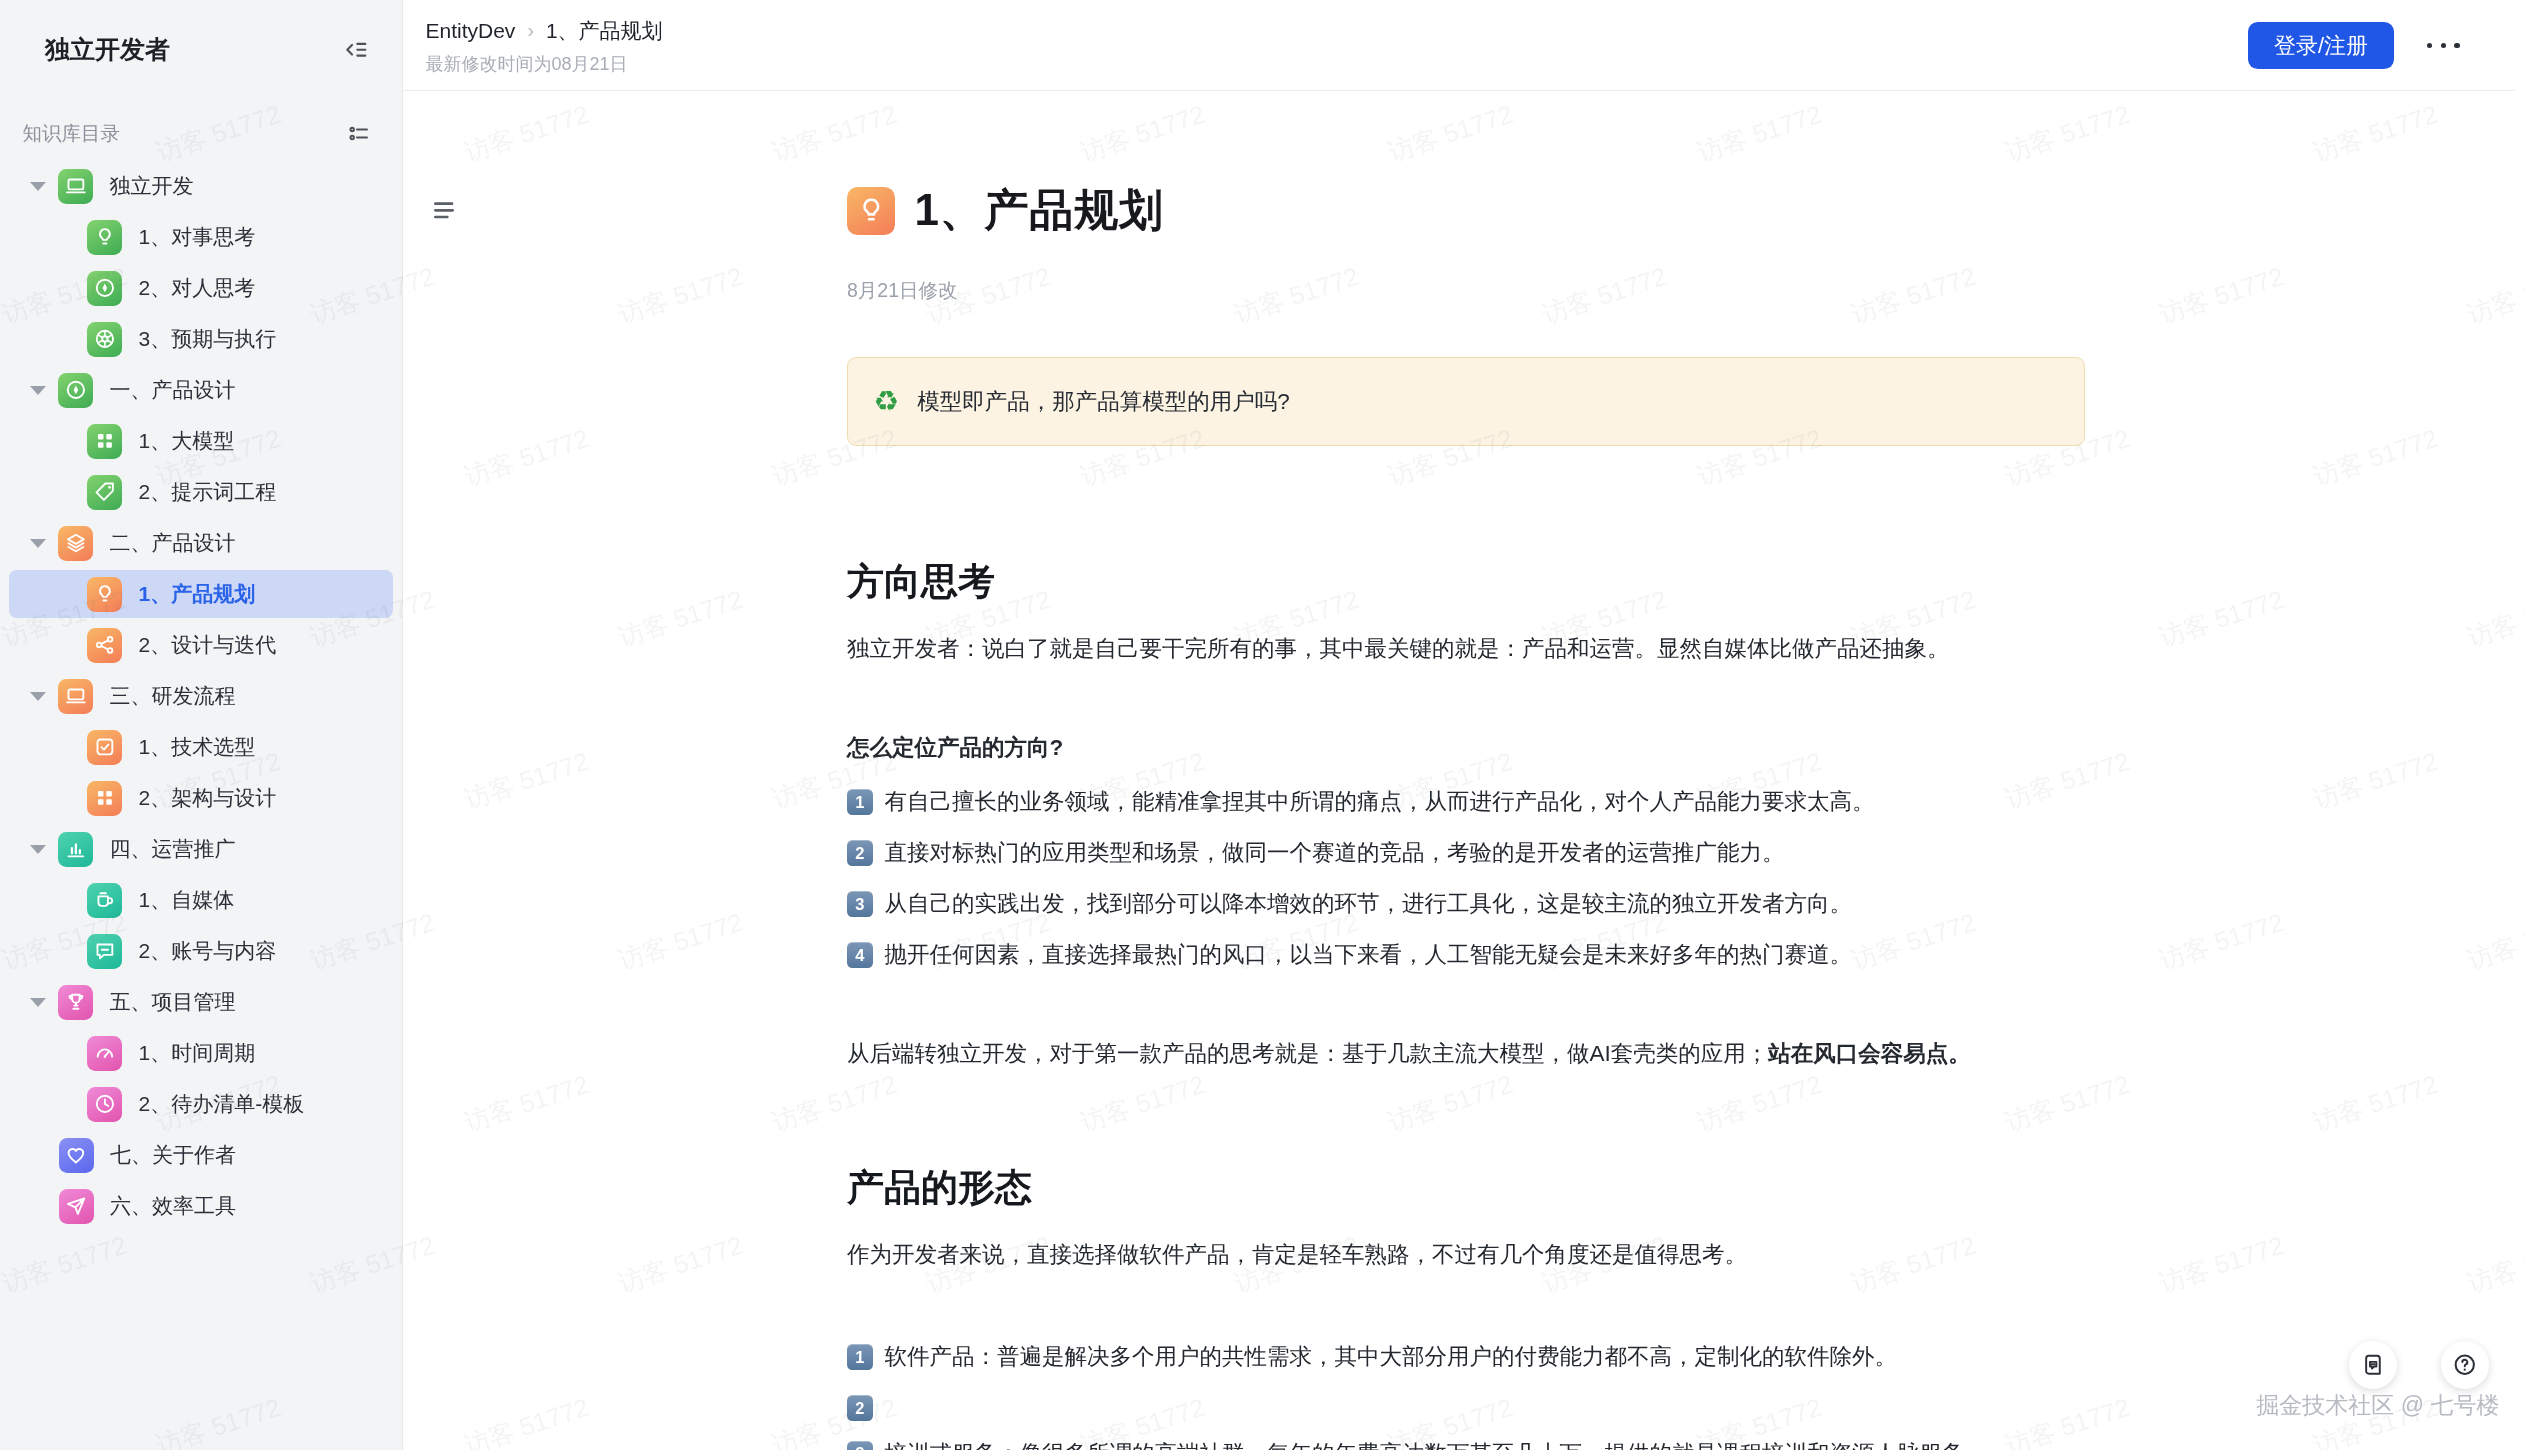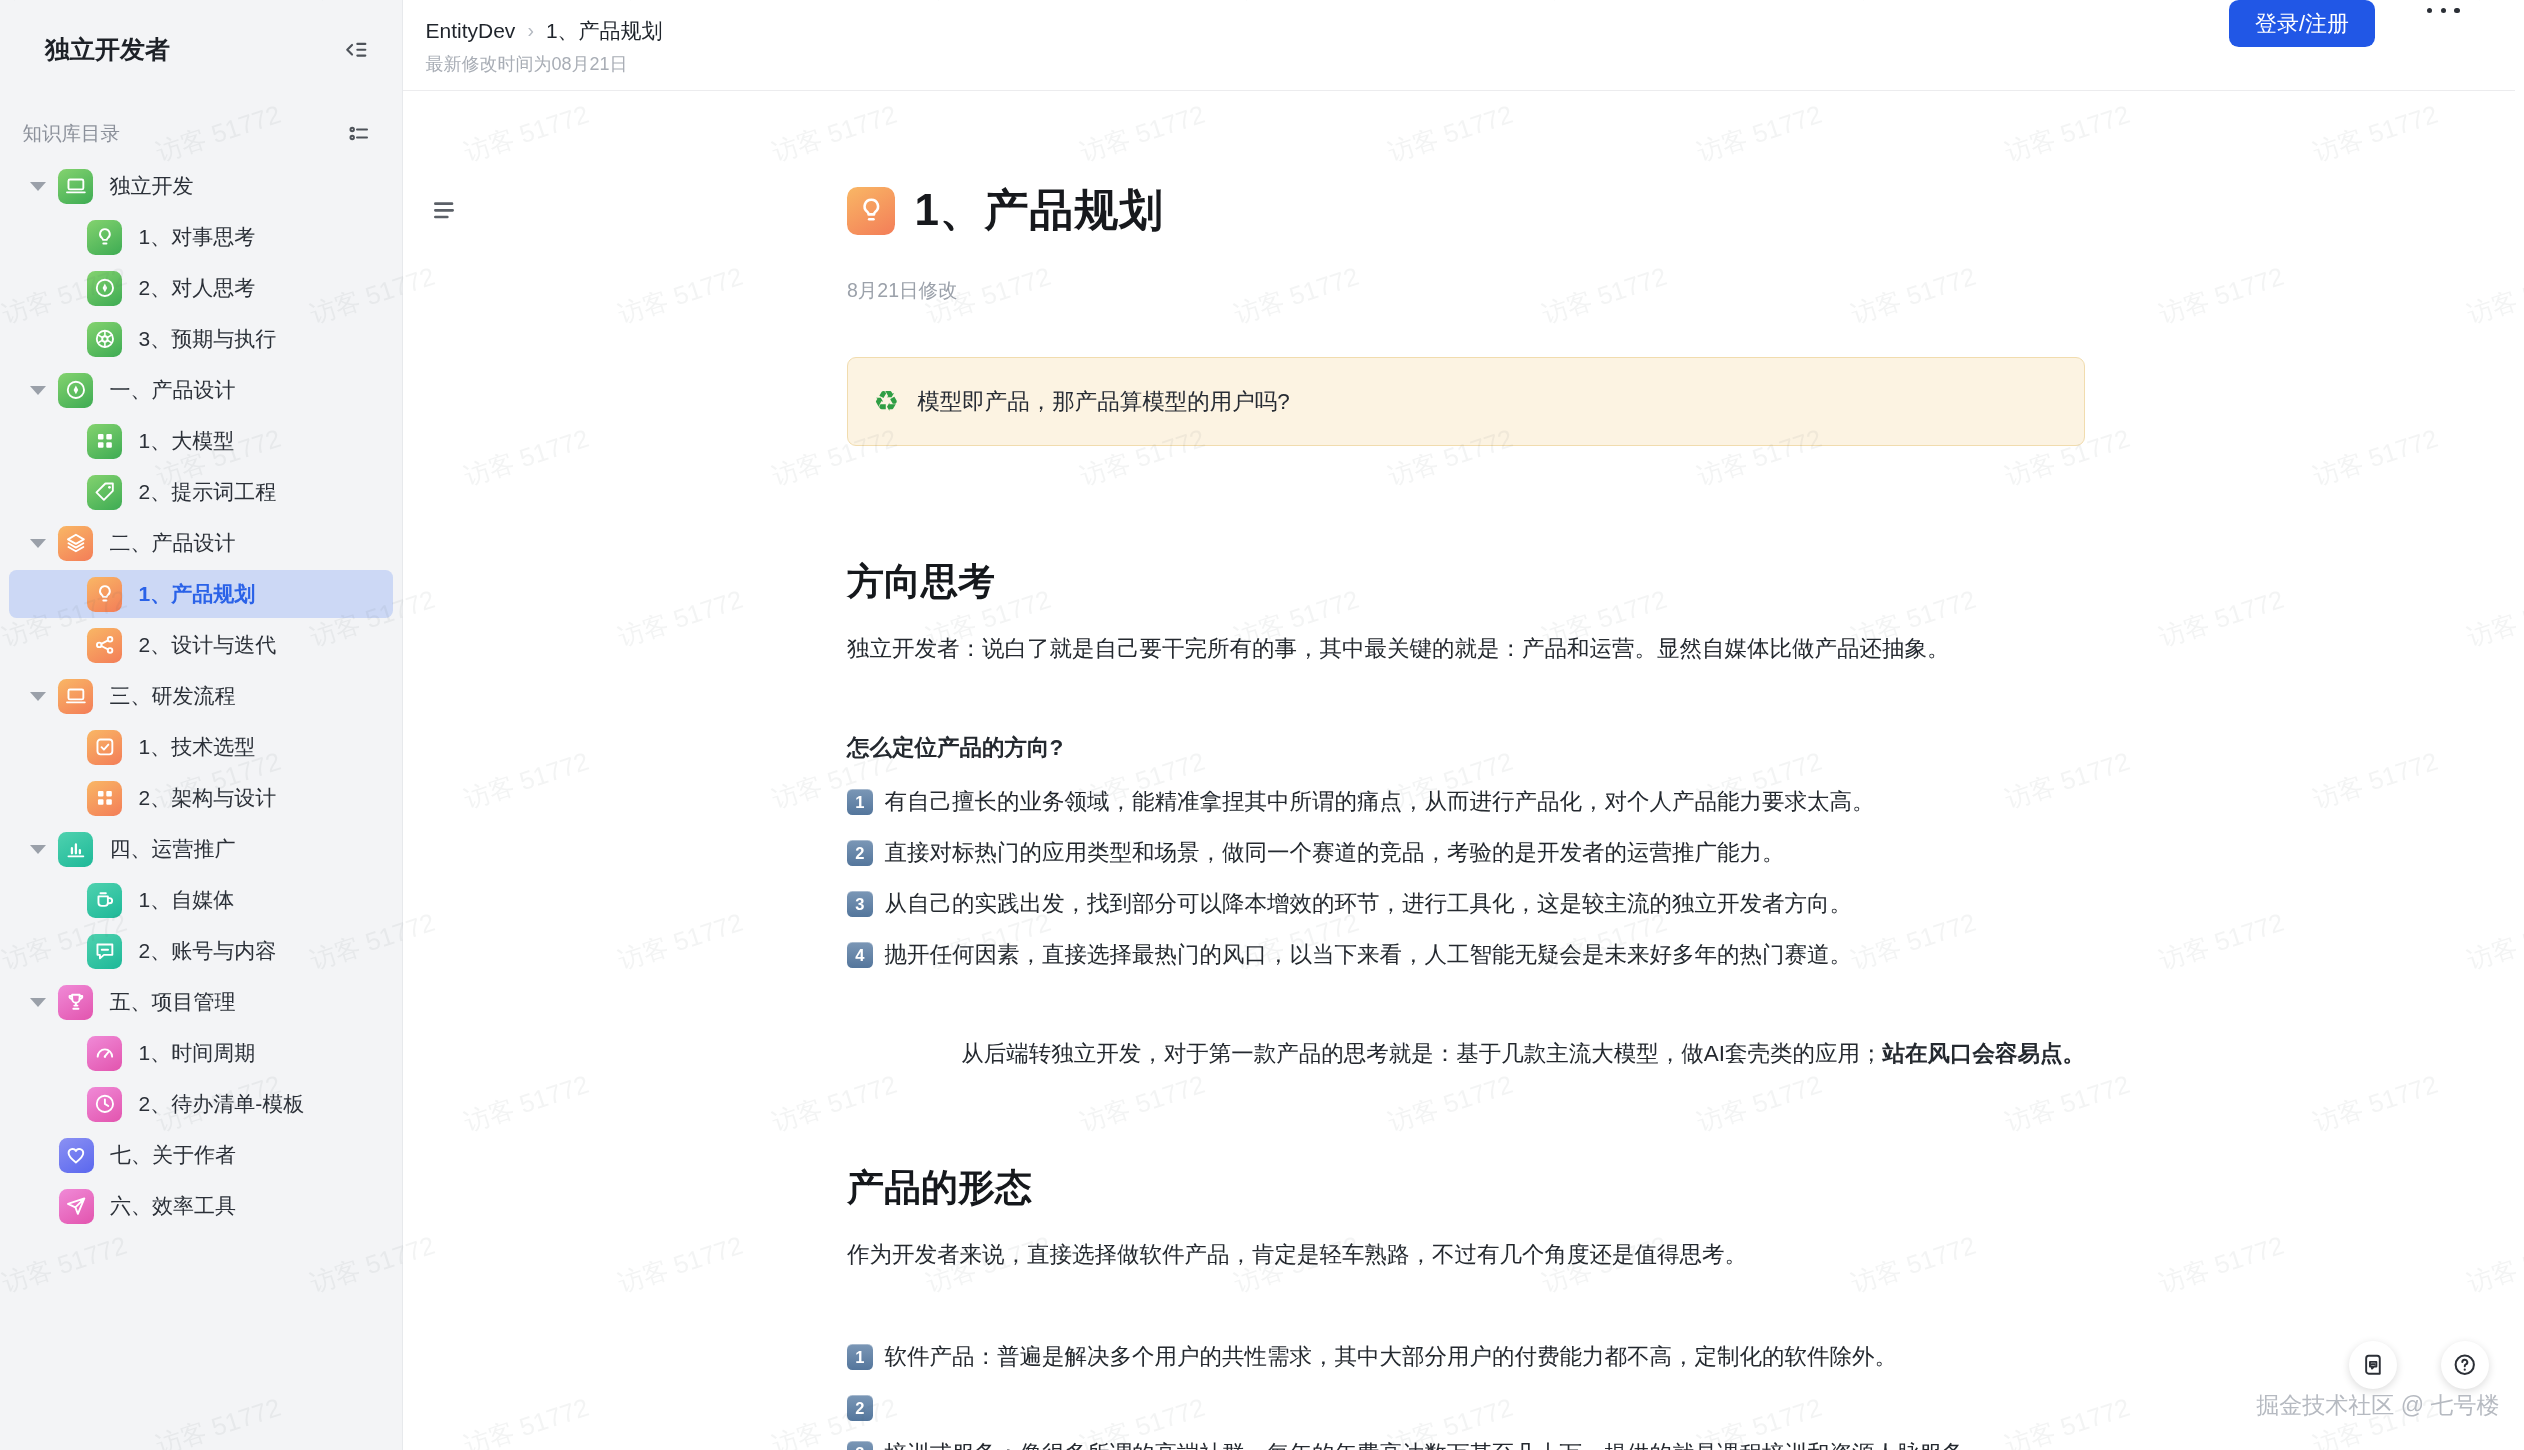--- a/index.html
+++ b/index.html
@@ -46,21 +46,21 @@
   .tree-label { font-size:21px; color:#2b3038; white-space:nowrap; }
 
   
   #topbar { position:absolute; left:403px; right:10px; top:0; height:91px; background:#fff;
     border-bottom:0.8px solid #ececee; z-index:20; }
   .crumb-wrap { position:absolute; left:22.5px; top:16.5px; }
   .crumb-line { display:flex; align-items:center; font-size:21px; color:#1f242b; }
   .crumb-root { cursor:pointer; }
   .crumb-sep { margin:0 12px; color:#b3b8c0; font-size:19.5px; }
   .crumb-note { font-size:18px; color:#a8adb5; margin-top:7.5px; }
-  .topbar-right { position:absolute; right:48px; top:0; height:91px; display:flex; gap:45px; }
+  .topbar-right { position:absolute; right:48px; top:0; height:91px; display:flex; align-items:center; gap:26px; }
   #login-btn { height:47px; padding:0 25.5px; border:none; border-radius:9.8px; cursor:pointer;
     color:#fff; font-size:22px; font-family:inherit; }
   .dots { display:flex; gap:8.3px; cursor:pointer; padding:7.5px; }
   .dots i { width:5.3px; height:5.3px; border-radius:50%; background:#2b2f36; }
 
   
   #content { position:absolute; left:403px; right:0; top:91px; bottom:0; background:#fff; overflow:hidden; }
   #toc-btn { position:absolute; left:27px; top:104px; cursor:pointer; }
   #doc { position:absolute; left:444px; top:73px; width:1238px; }
   .doc-title-row { margin-top:20px; height:53px; display:flex; align-items:center; }
@@ -69,21 +69,21 @@
   h1.doc-title { font-size:44px; font-weight:700; color:#17191d; letter-spacing:0.8px; }
   .doc-modified { margin-top:40px; font-size:19.5px; color:#9ba1aa; }
   .callout { margin-top:53px; height:89px; background:#fcf3e2; border:0.8px solid #f1dcae;
     border-radius:9px; display:flex; align-items:center; padding:0 25.5px; }
   .callout-emoji { font-size:28.6px; color:#2f9e44; margin-right:18px; line-height:1; }
   .callout-text { font-size:22.5px; color:#262b33; }
   #doc h2 { font-size:37px; font-weight:700; color:#15181c; line-height:45px; margin-top:113px; }
   #doc h2 + p { margin-top:27px; }
   #doc p { font-size:22.5px; line-height:36px; color:#24292f; }
   p.bold-q { font-weight:700; margin-top:63px; }
-  p.after-list { margin-top:63px;text-align:right; }
+  p.after-list { margin-top:63px; }
   #doc h2.second { margin-top:93px; }
   .num-list { margin-top:18px; }
   .num-list.gap-top { margin-top:66px; }
   .num-item { display:flex; align-items:flex-start; margin-bottom:15px; }
   .keycap { width:25.5px; height:25.5px; border-radius:5.3px; flex:none;
     background:linear-gradient(180deg,#7b97b6,#54769c); box-shadow:inset 0 0.8px 0 rgba(255,255,255,.45);
     color:#fff; font-size:16.5px; font-weight:700; display:flex; align-items:center; justify-content:center;
     margin:5.3px 12px 0 0; }
   .num-text { font-size:22.5px; line-height:36px; color:#24292f; }
 

